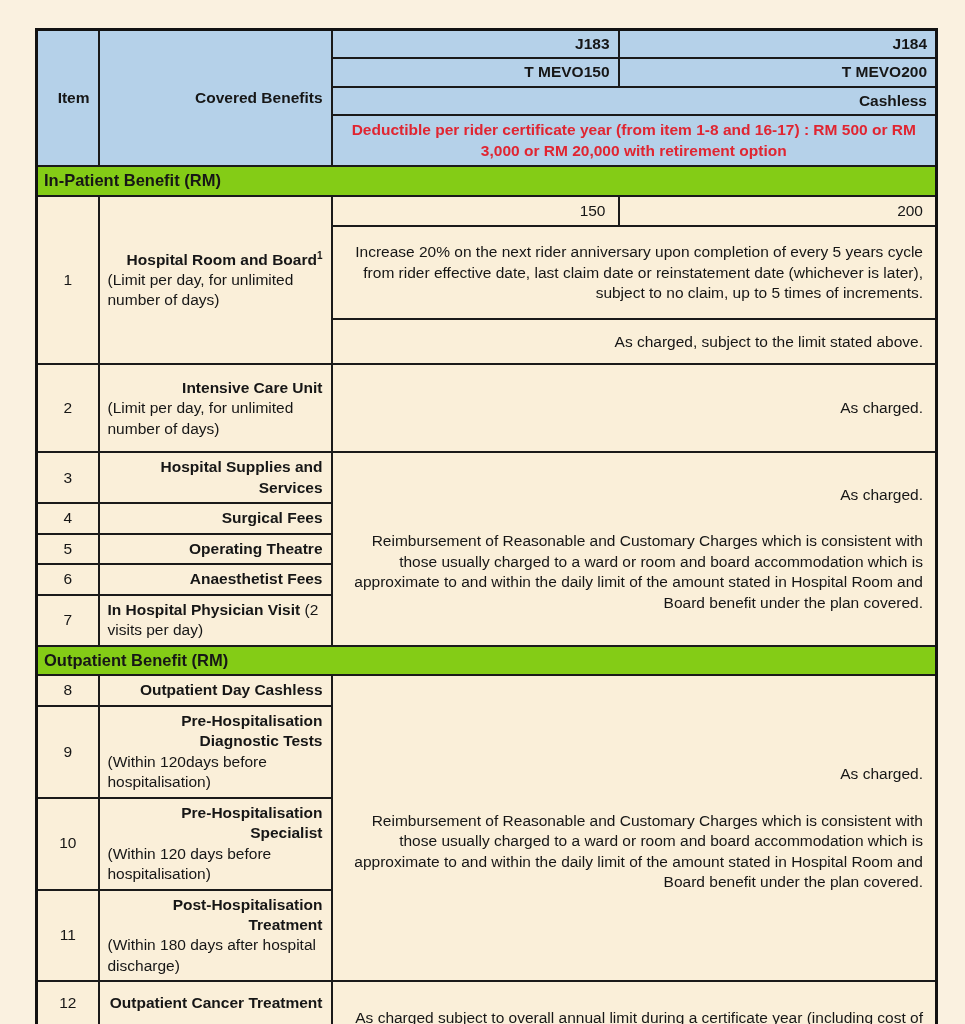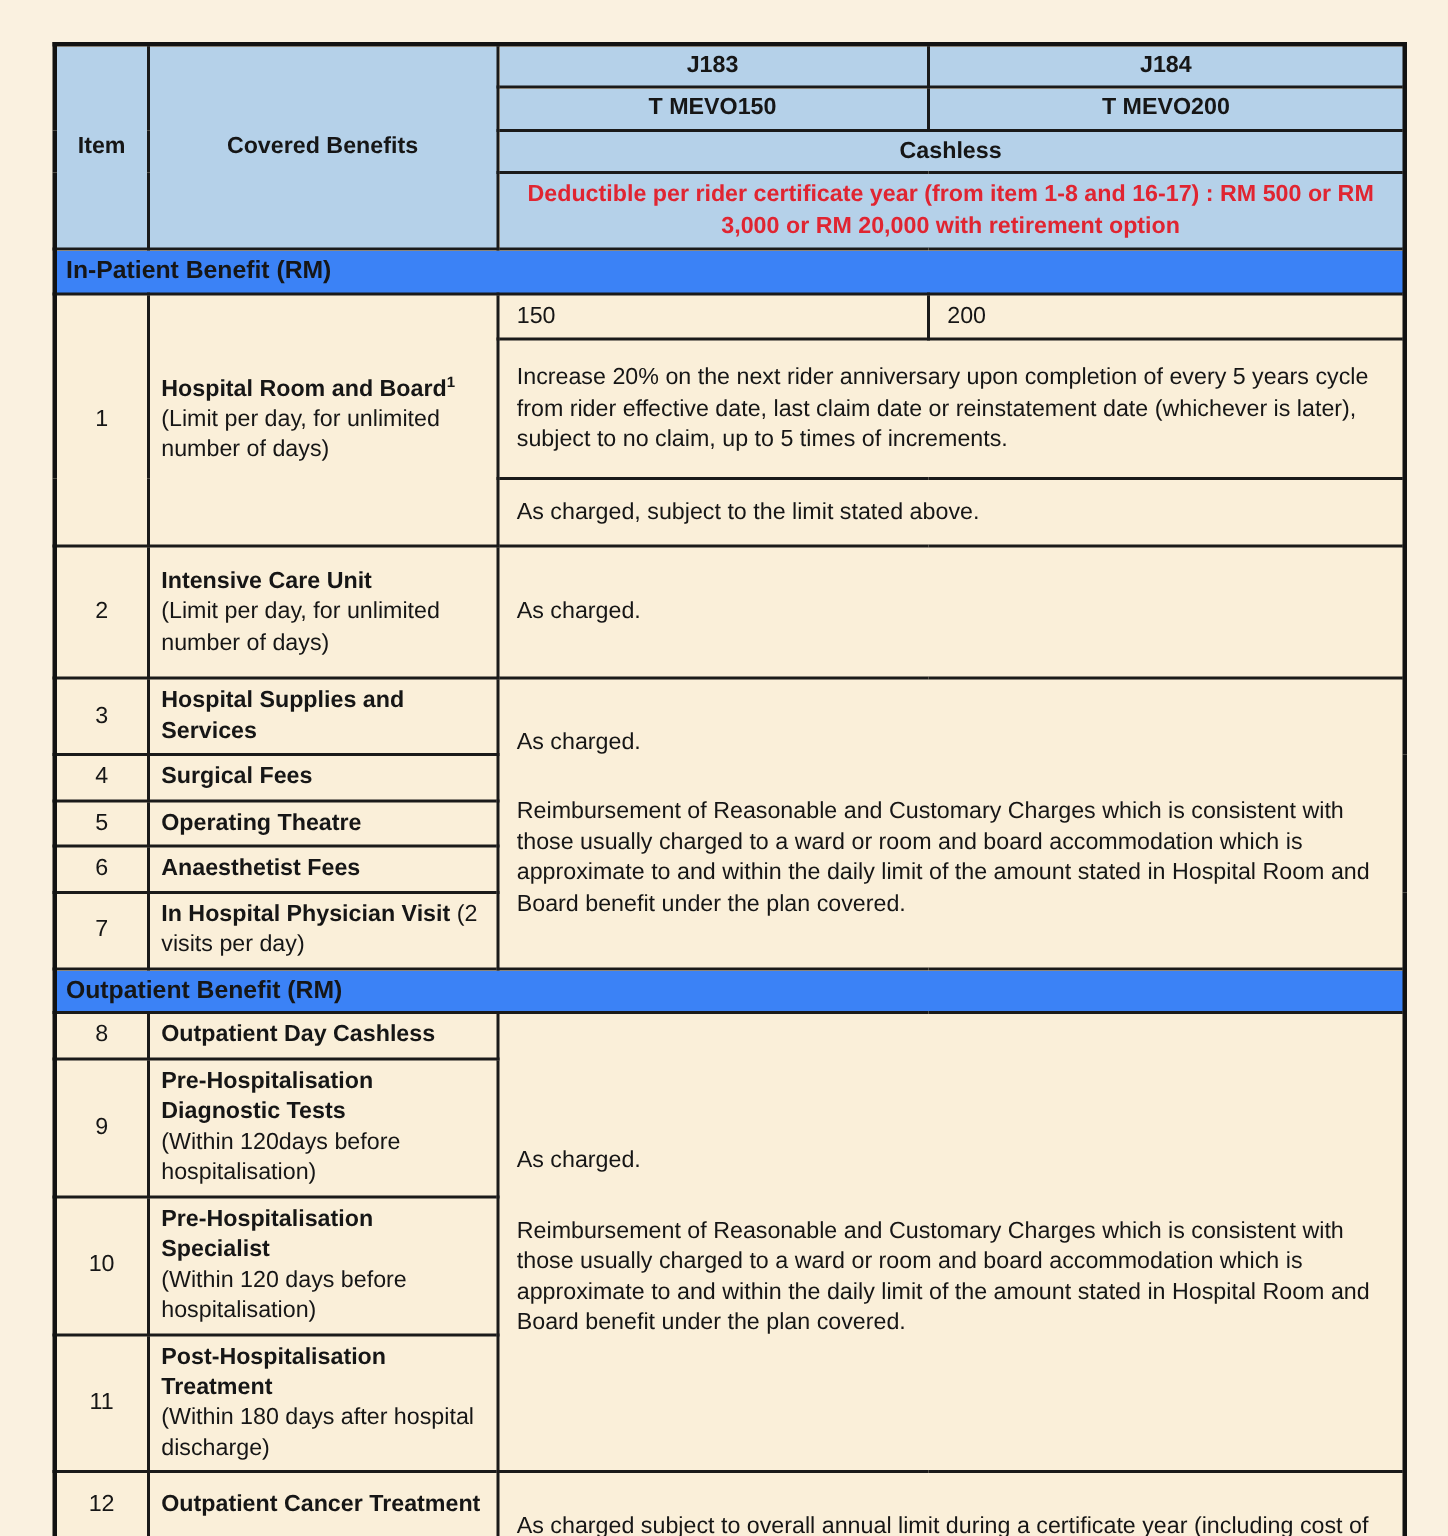--- a/index.html
+++ b/index.html
@@ -31,51 +31,52 @@
     vertical-align: middle;
     font-size: 15.5px;
     line-height: 1.32;
     padding: 3px 8px;
     overflow: hidden;
   }
   
   td.blue {
     background: #B5D1E9;
     font-weight: bold;
-    text-align: center;
+    text-align: right;
   }
   td.deductible {
     background: #B5D1E9;
     font-weight: bold;
     text-align: center;
     color: #E02531;
     padding: 4px 14px;
     margin-top: 28px;
   }
   
   td.section {
-    background: #3b82f6;
+    background: #84cc16;
     font-weight: bold;
     text-align: left;
     font-size: 16.5px;
     padding: 3px 6px;
   }
   
   td.item {
     text-align: center;
   }
   td.benefit {
     text-align: left;
     padding: 4px 8px;
   }
   td.benefit .bname {
     font-weight: bold;
+    text-align: right;
   }
   td.val {
-    text-align: left;
+    text-align: right;
     padding: 4px 12px;
   }
   td.val .gap-block {
     margin-top: 26px;
   }
   sup {
     font-size: 10px;
     line-height: 0;
   }
 </style>

